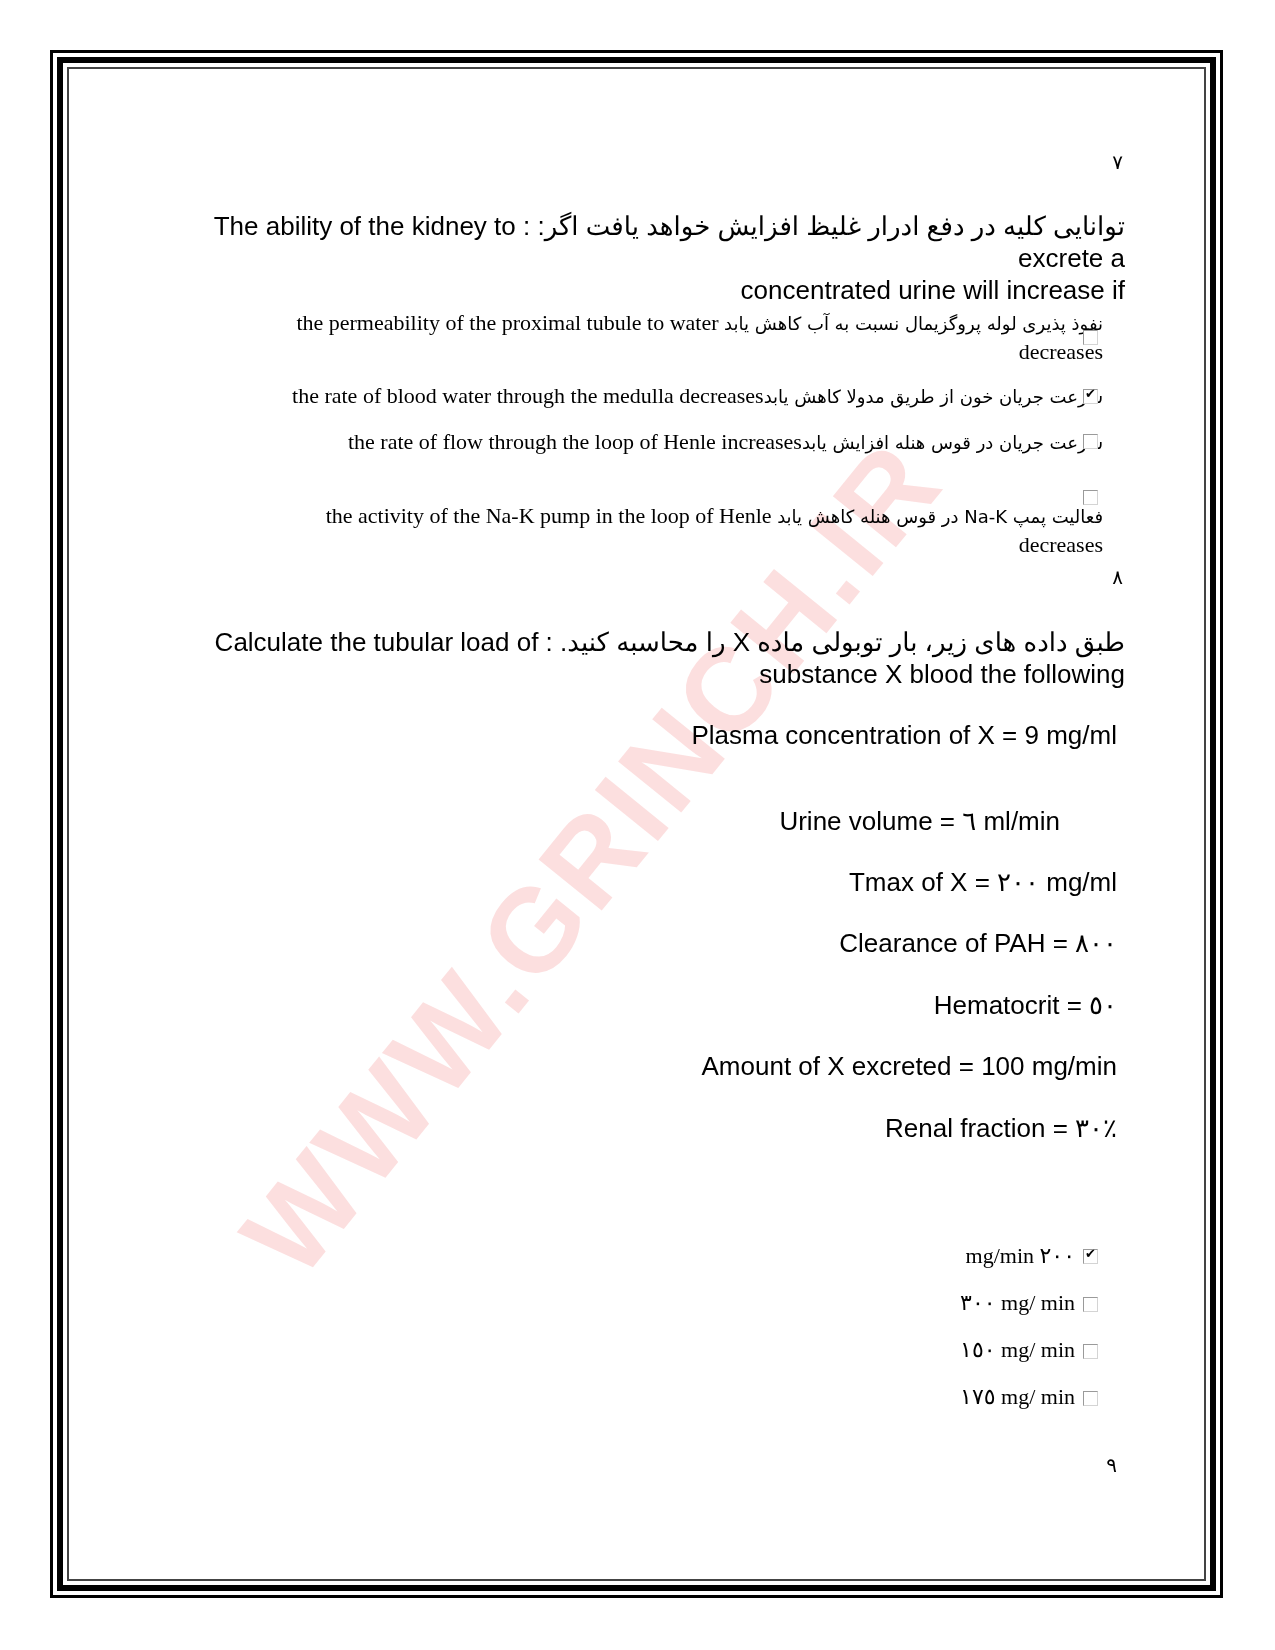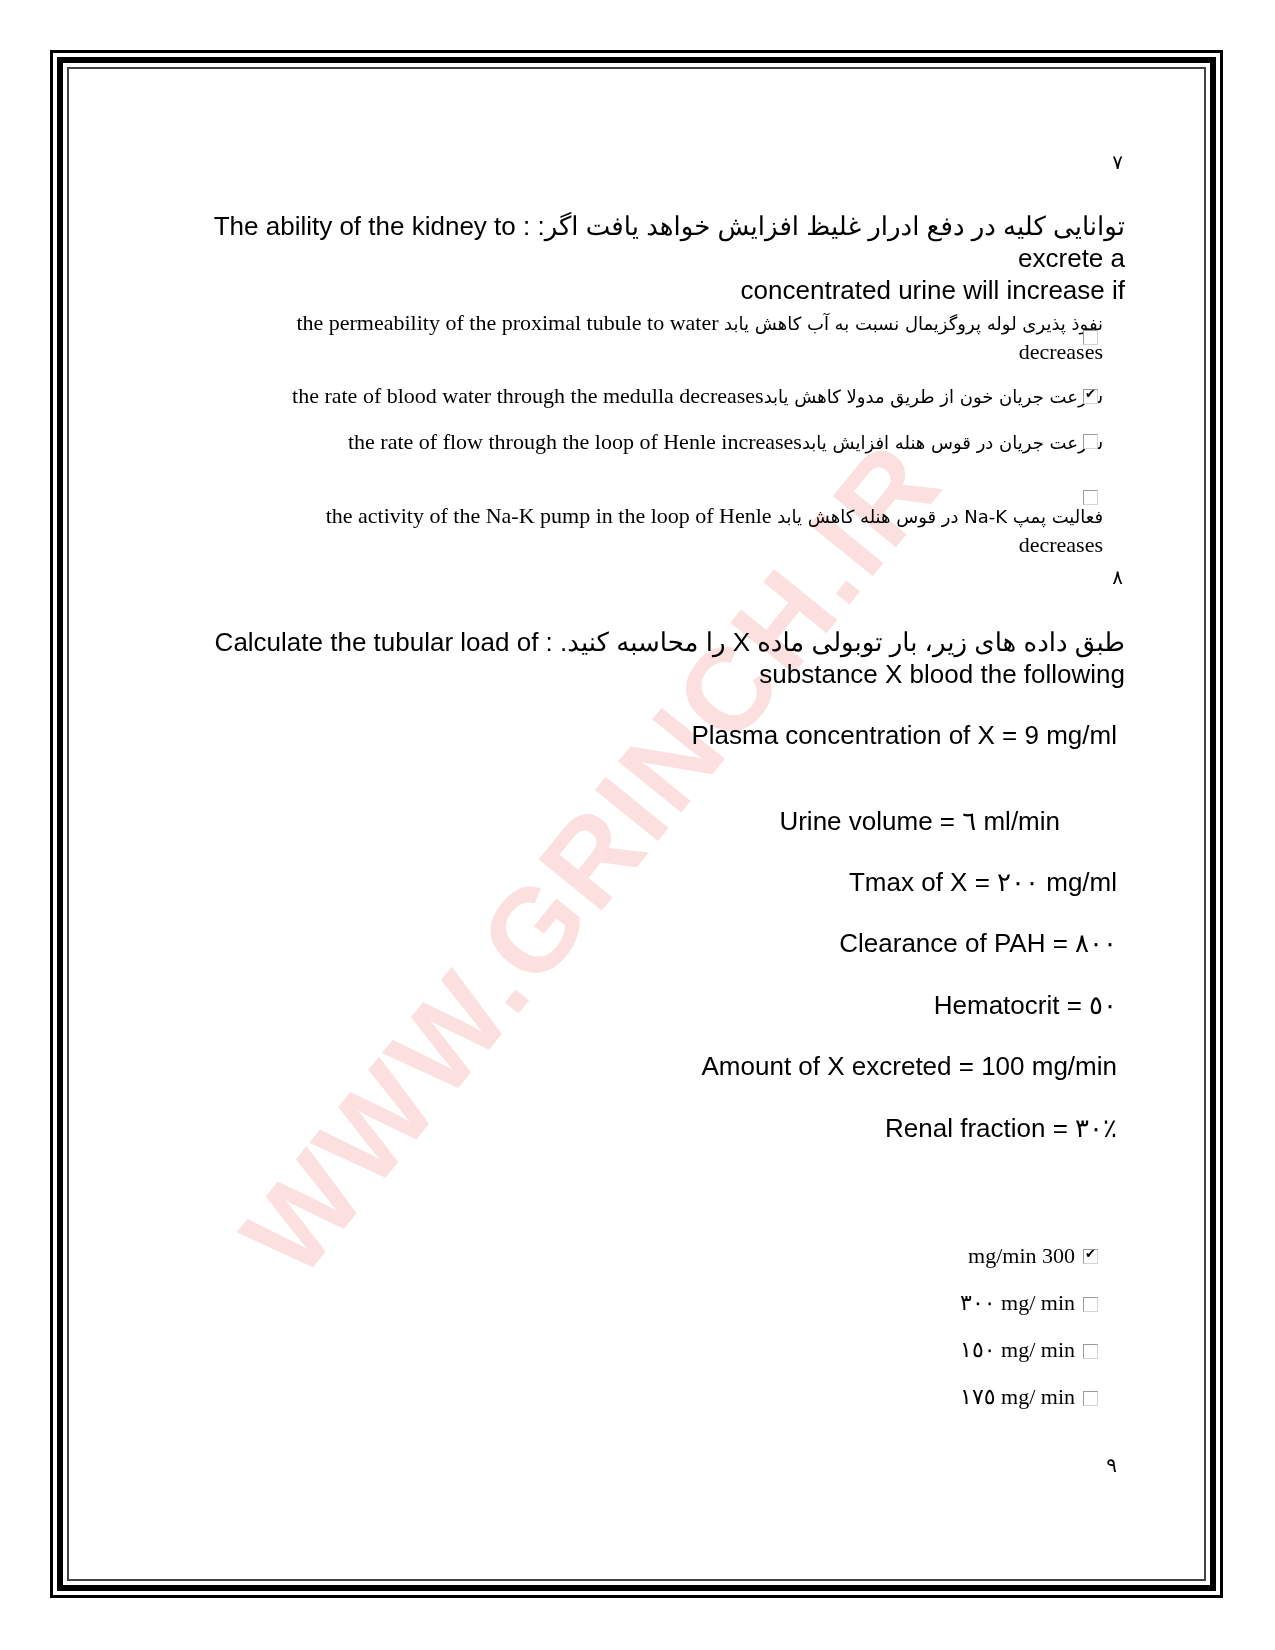--- a/index.html
+++ b/index.html
@@ -71,21 +71,21 @@
 </div>
 
 <div class="dataline" style="right:158px;top:720px;">Plasma concentration of X = 9 mg/ml</div>
 <div class="dataline" style="right:215px;top:806px;">Urine volume = ٦ ml/min</div>
 <div class="dataline" style="right:158px;top:867px;">Tmax of X = ٢٠٠ mg/ml</div>
 <div class="dataline" style="right:158px;top:928px;">Clearance of PAH = ٨٠٠</div>
 <div class="dataline" style="right:158px;top:990px;text-align:center;">Hematocrit = ٥٠</div>
 <div class="dataline" style="right:158px;top:1051px;">Amount of X excreted = 100 mg/min</div>
 <div class="dataline" style="right:158px;top:1113px;">Renal fraction = ٣٠٪</div>
 
-<div class="ans" style="top:1243px;">mg/min 300</div>
+<div class="ans" style="top:1243px;">mg/min ٢٠٠</div>
 <div class="cb checked" style="left:1083px;top:1249px;"></div>
 
 <div class="ans" style="top:1290px;">٣٠٠ mg/ min</div>
 <div class="cb" style="left:1083px;top:1297px;"></div>
 
 <div class="ans" style="top:1337px;margin-left:16px;">١٥٠ mg/ min</div>
 <div class="cb" style="left:1083px;top:1344px;"></div>
 
 <div class="ans" style="top:1384px;">١٧٥ mg/ min</div>
 <div class="cb" style="left:1083px;top:1391px;"></div>

